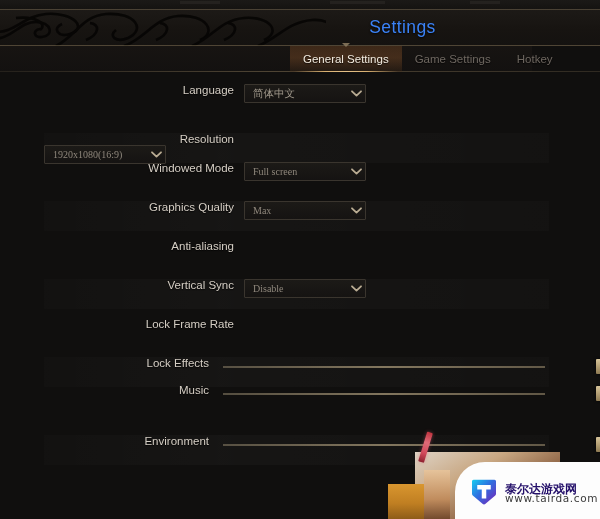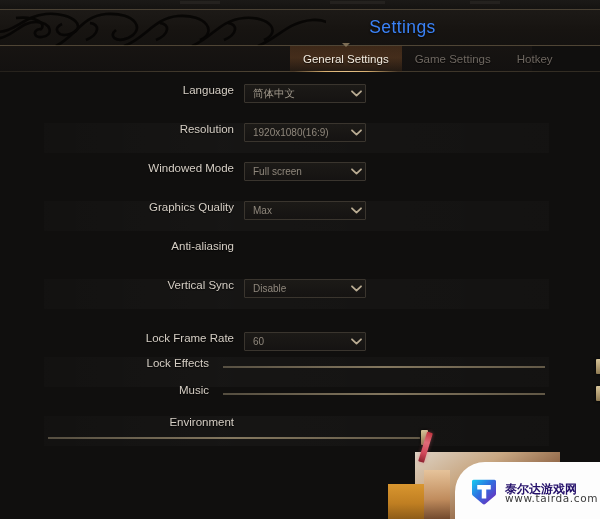--- a/index.html
+++ b/index.html
@@ -175,20 +175,21 @@
     position: relative;
     width: 122px;
     height: 19px;
     box-sizing: border-box;
     border: 1px solid #3a352e;
     border-radius: 1px;
     background: linear-gradient(180deg, #1c1a17 0%, #151312 100%);
     display: flex;
     align-items: center;
     cursor: pointer;
+    font-family: Liberation Serif, serif;
   }
   .dropdown-value {
     flex: 1;
     padding-left: 8px;
     font-size: 10px;
     color: #8f877c;
     white-space: nowrap;
     overflow: hidden;
     text-overflow: ellipsis;
   }
@@ -360,21 +361,21 @@
       <div class="dropdown lang">
         <span class="dropdown-value">简体中文</span>
         <span class="chev">
           <svg width="11" height="7" viewBox="0 0 11 7">
               <path d="M1 1.3 L5.5 5.6 L10 1.3" fill="none" stroke="#b9ac93" stroke-width="1.8" stroke-linecap="round" stroke-linejoin="round"></path>
             </svg>
         </span>
       </div>
     </div>
 
-    <div class="row alt" style="top:51px;">
+    <div class="row alt" style="top:61px;flex-direction:column;">
       <div class="row-label">Resolution</div>
       <div class="dropdown">
         <span class="dropdown-value">1920x1080(16:9)</span>
         <span class="chev">
           <svg width="11" height="7" viewBox="0 0 11 7">
               <path d="M1 1.3 L5.5 5.6 L10 1.3" fill="none" stroke="#b9ac93" stroke-width="1.8" stroke-linecap="round" stroke-linejoin="round"></path>
             </svg>
         </span>
       </div>
     </div>
@@ -412,49 +413,41 @@
       <div class="dropdown">
         <span class="dropdown-value">Disable</span>
         <span class="chev">
           <svg width="11" height="7" viewBox="0 0 11 7">
               <path d="M1 1.3 L5.5 5.6 L10 1.3" fill="none" stroke="#b9ac93" stroke-width="1.8" stroke-linecap="round" stroke-linejoin="round"></path>
             </svg>
         </span>
       </div>
     </div>
 
-    <div class="row" style="top:260px;">
+    <div class="row" style="top:246px;">
       <div class="row-label">Lock Frame Rate</div>
-      <div class="dropdown">
-        <span class="dropdown-value">60</span>
-        <span class="chev">
-          <svg width="11" height="7" viewBox="0 0 11 7">
-              <path d="M1 1.3 L5.5 5.6 L10 1.3" fill="none" stroke="#b9ac93" stroke-width="1.8" stroke-linecap="round" stroke-linejoin="round"></path>
-            </svg>
-        </span>
-      </div>
     </div>
 
     <div class="row alt" style="top:285px;">
       <div class="row-label">Lock Effects</div>
       <div class="slider">
         <div class="slider-track"></div>
         <div class="slider-handle" style="left:377px;"></div>
       </div>
     </div>
 
     <div class="row" style="top:312px;">
       <div class="row-label">Music</div>
       <div class="slider">
         <div class="slider-track"></div>
         <div class="slider-handle" style="left:377px;"></div>
       </div>
     </div>
 
-    <div class="row alt" style="top:344px;flex-direction:column;">
+    <div class="row alt" style="top:363px;">
       <div class="row-label">Environment</div>
       <div class="slider">
         <div class="slider-track"></div>
         <div class="slider-handle" style="left:377px;"></div>
       </div>
     </div>
 
   </div>
 
   <div class="glow-panel"></div>

